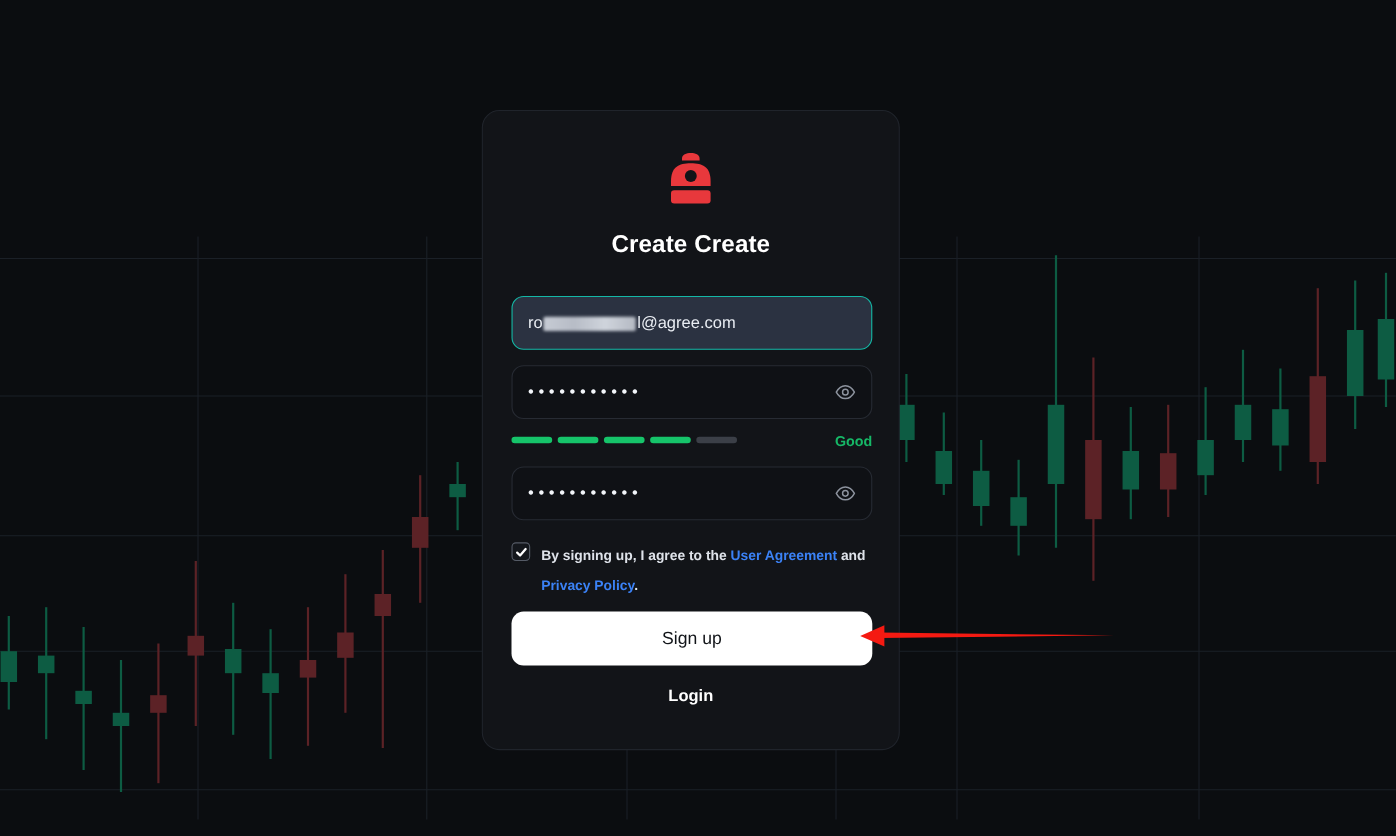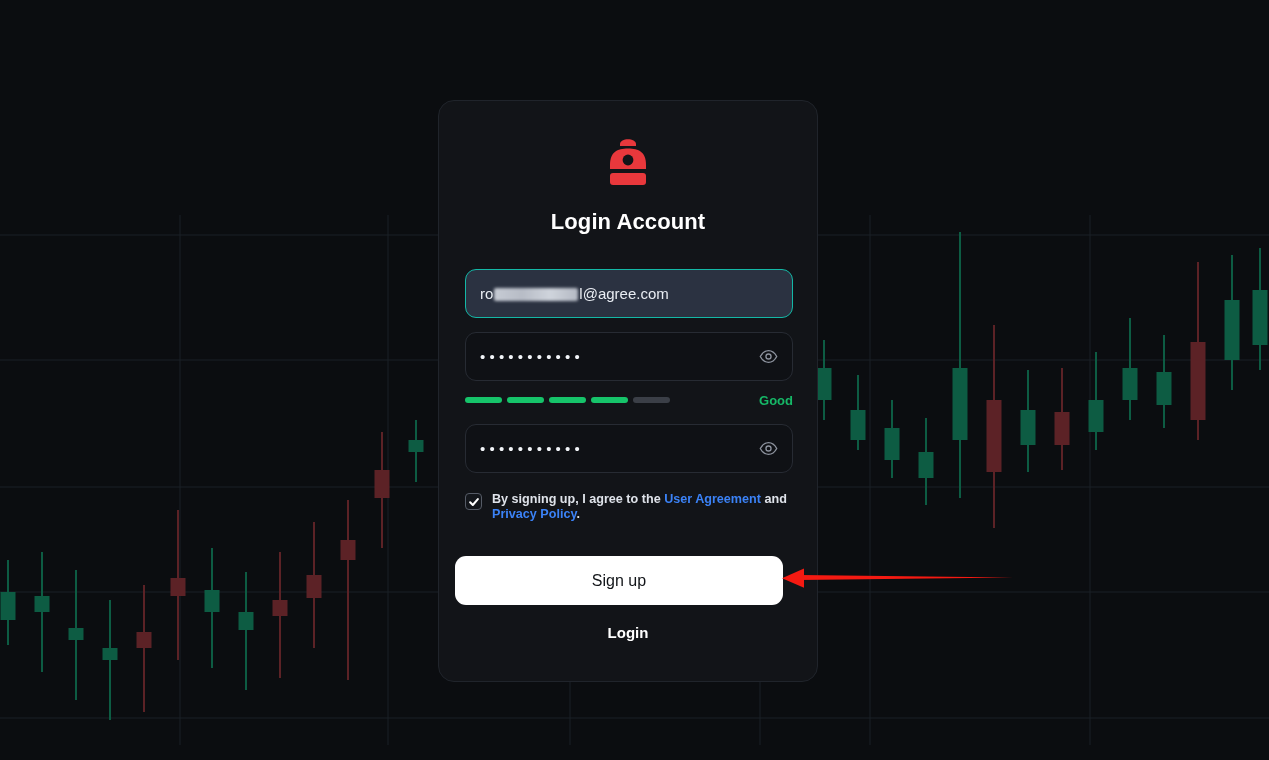--- a/index.html
+++ b/index.html
@@ -173,33 +173,33 @@
     display: flex;
     align-items: center;
     justify-content: center;
     margin-top: 1px;
     cursor: pointer;
   }
   .checkbox svg { display: block; }
   .terms-text {
     color: #dfe3ea;
     font-size: 12.6px;
-    line-height: 15px;
+    line-height: 27px;
     font-weight: bold;
   }
   .terms-link {
     color: #3b82f6;
     text-decoration: none;
     cursor: pointer;
   }
 
   
   .signup-btn {
     position: absolute;
-    left: 16px;
+    left: 26px;
     top: 455px;
     width: 328px;
     height: 49px;
     background: #ffffff;
     border: none;
     border-radius: 11px;
     color: #111418;
     font-size: 16px;
     font-family: "Liberation Sans", sans-serif;
     cursor: pointer;
@@ -337,21 +337,21 @@
         <path d="M14 9 C14 2.5, 30 2.5, 30 9 L30 11 L14 11 Z" fill="#e8383c"></path>
 
         <path d="M4 30 C4 17, 11 13.5, 22 13.5 C33 13.5, 40 17, 40 30 L40 34 L4 34 Z" fill="#e8383c"></path>
 
         <rect x="4" y="38" width="36" height="12" rx="3" fill="#e8383c"></rect>
 
         <circle cx="22" cy="25" r="5.4" fill="#121418"></circle>
       </svg>
     </div>
 
-    <div class="title">Login Account</div>
+    <div class="title">Create Create</div>
 
     <div class="field field-email">
       <span class="email-text">
         <span>ro</span>
           <span class="redacted" style="width:84px"></span>
           <span>l@agree.com</span>
       </span>
     </div>
 
     <div class="field field-pass">

